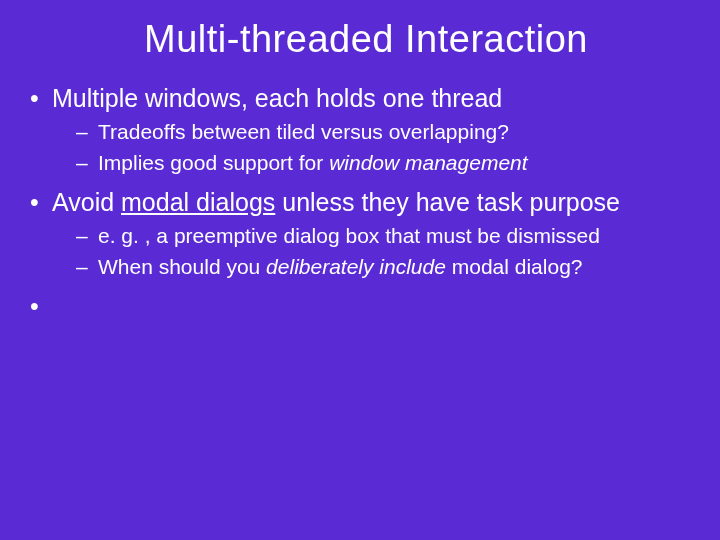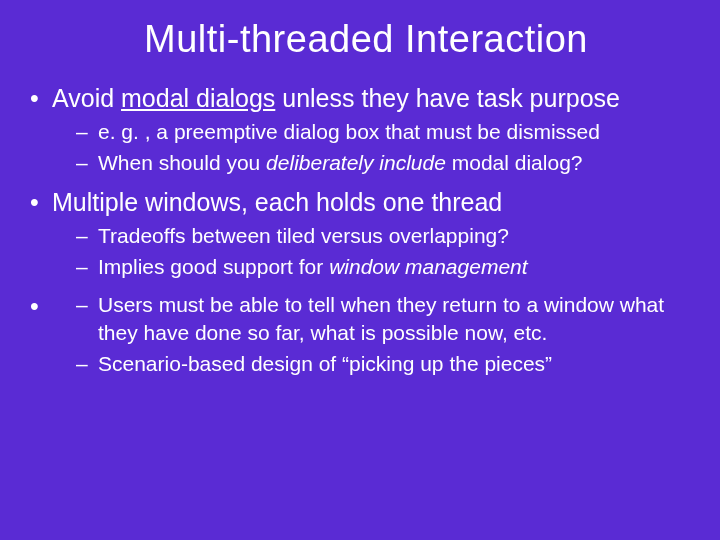--- a/index.html
+++ b/index.html
@@ -67,41 +67,37 @@
 </head>
 <body>
 
 <div class="slide">
 
   <div class="title">Multi-threaded Interaction</div>
 
   <ul class="lvl1">
 
     <li>
+      <span>Multiple windows, each holds one thread</span>
+      <ul class="lvl2">
+        <li>Tradeoffs between tiled versus overlapping?</li>
+        <li>
+          <span>Implies good support for </span><span class="i">window management</span>
+        </li>
+      </ul>
+    </li>
+
+    <li>
       <span>Avoid </span><span class="u">modal dialogs</span><span> unless they have task purpose</span>
       <ul class="lvl2">
         <li>e. g. , a preemptive dialog box that must be dismissed</li>
         <li>
           <span>When should you </span><span class="i">deliberately include</span><span> modal dialog?</span>
         </li>
       </ul>
     </li>
 
     <li>
-      <span>Multiple windows, each holds one thread</span>
-      <ul class="lvl2">
-        <li>Tradeoffs between tiled versus overlapping?</li>
-        <li>
-          <span>Implies good support for </span><span class="i">window management</span>
-        </li>
-      </ul>
-    </li>
-
-    <li>
-      <ul class="lvl2">
-        <li>Users must be able to tell when they return to a window what they have done so far, what is possible now, etc.</li>
-        <li>Scenario-based design of “picking up the pieces”</li>
-      </ul>
     </li>
 
   </ul>
 
 </div>
 
 </body></html>

